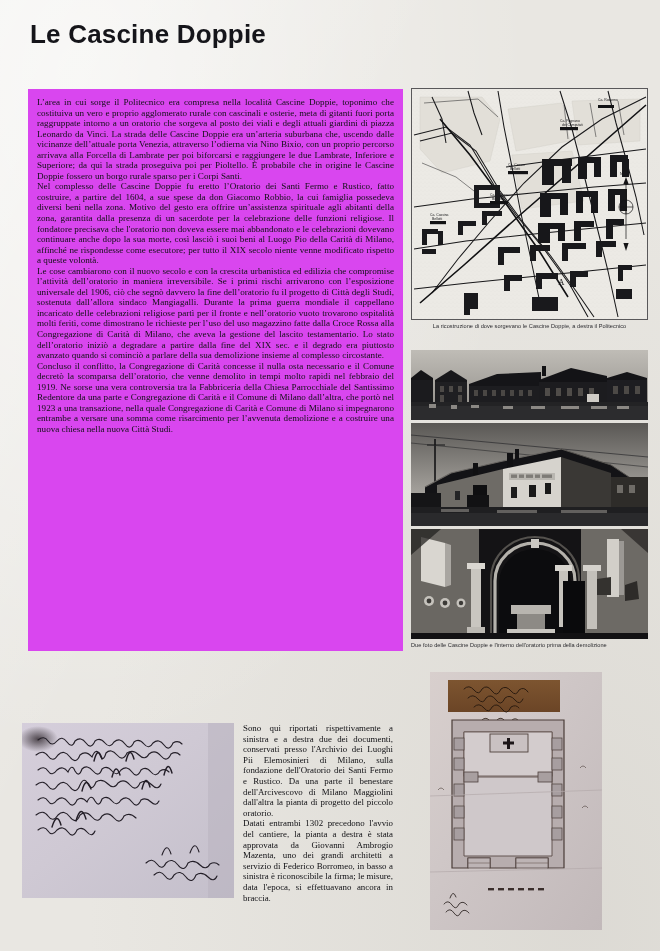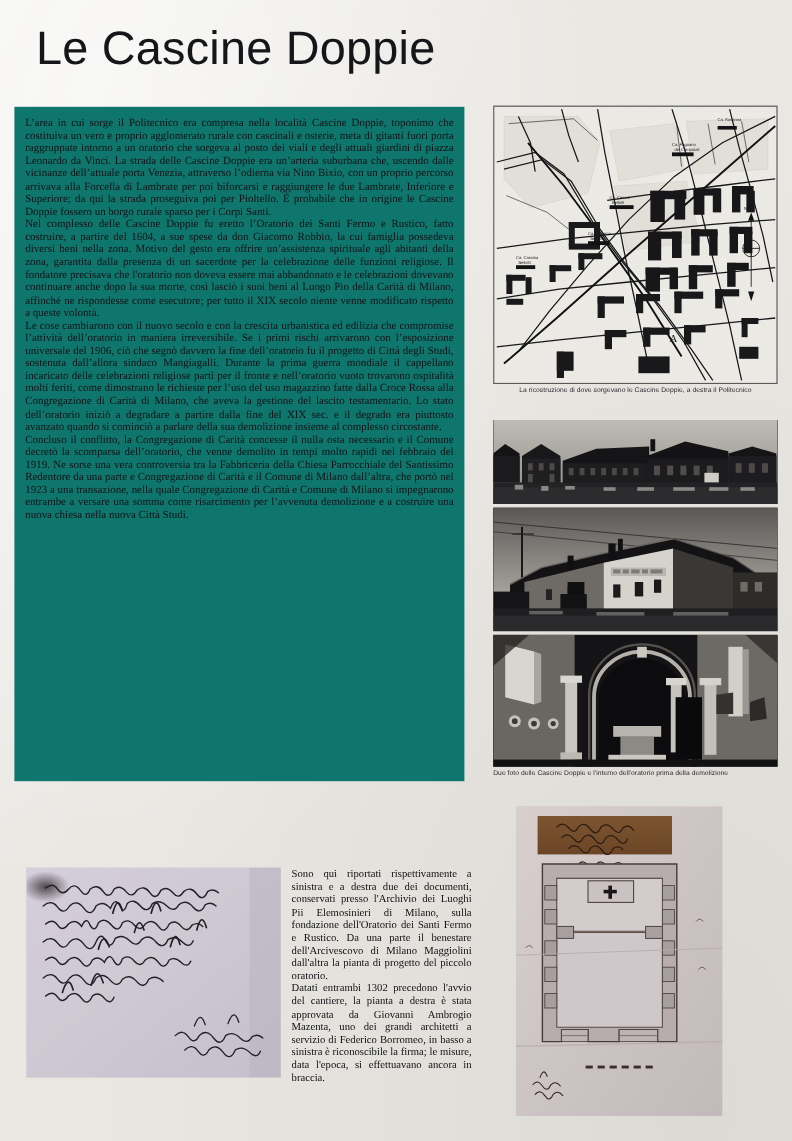--- a/index.html
+++ b/index.html
@@ -31,35 +31,35 @@
     inset: 0;
     z-index: 1;
   }
 
   
   .title {
     position: absolute;
     left: 30px;
     top: 19px;
     font-family: "Liberation Sans", sans-serif;
-    font-size: 39px;
-    font-weight: 400;
+    font-size: 26px;
+    font-weight: 700;
     letter-spacing: 0.2px;
     color: #15151a;
     white-space: nowrap;
   }
 
   
   .text-panel {
     position: absolute;
-    left: 12px;
+    left: 28px;
     top: 89px;
     width: 375px;
     height: 562px;
-    background: #0f766e;
+    background: #d946ef;
     box-sizing: border-box;
     padding: 8px 9px 6px 9px;
   }
   .text-panel p {
     margin: 0;
     font-size: 9.1px;
     line-height: 10.55px;
     text-align: justify;
     color: #101014;
     font-family: "Liberation Serif", serif;

